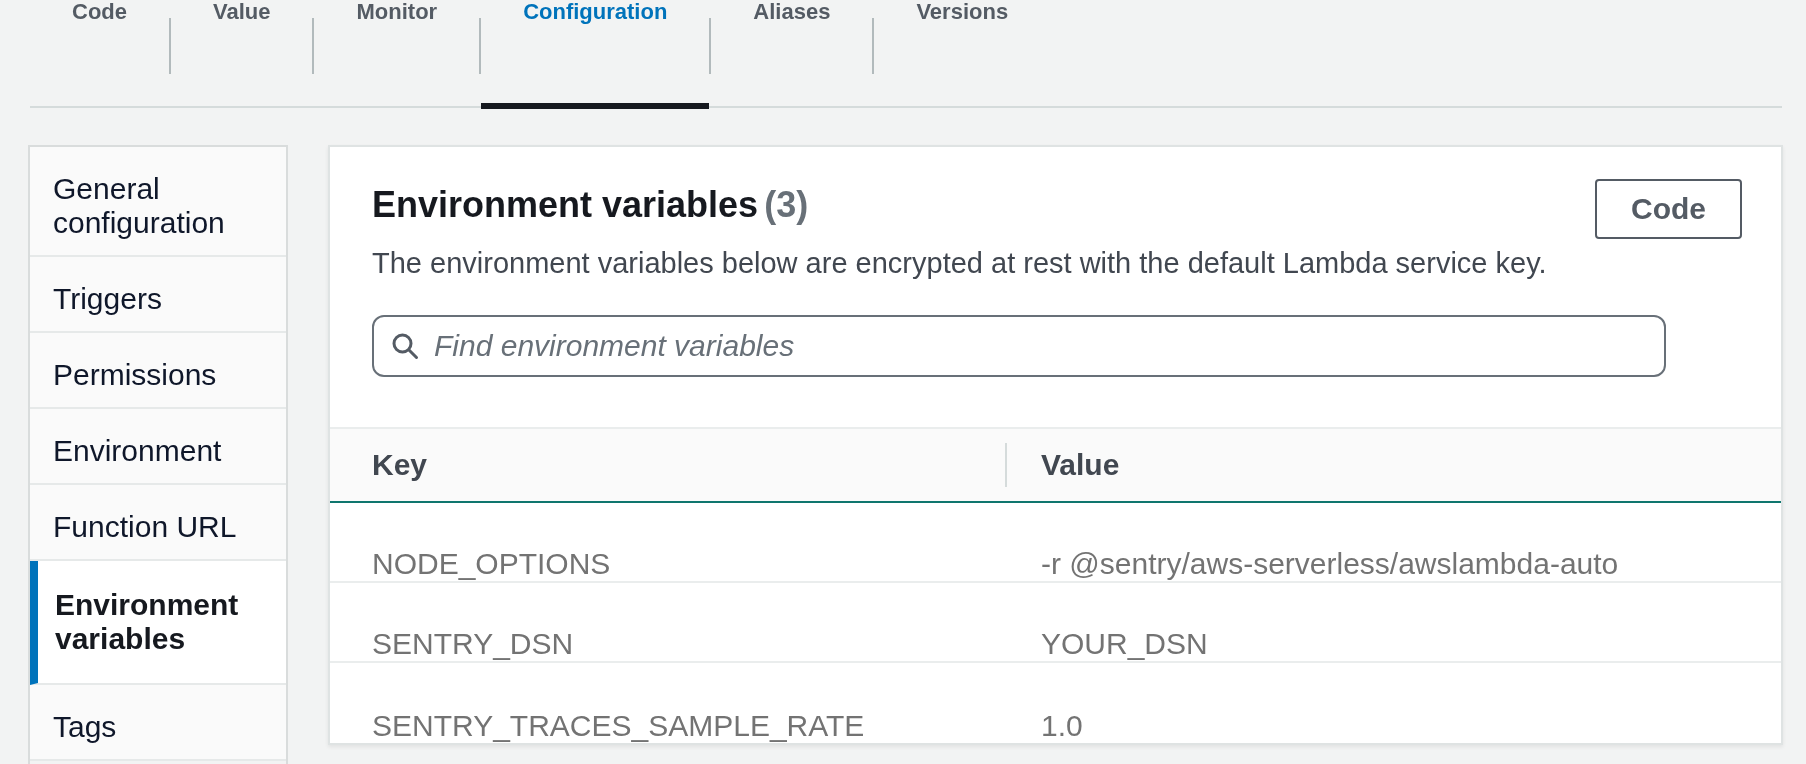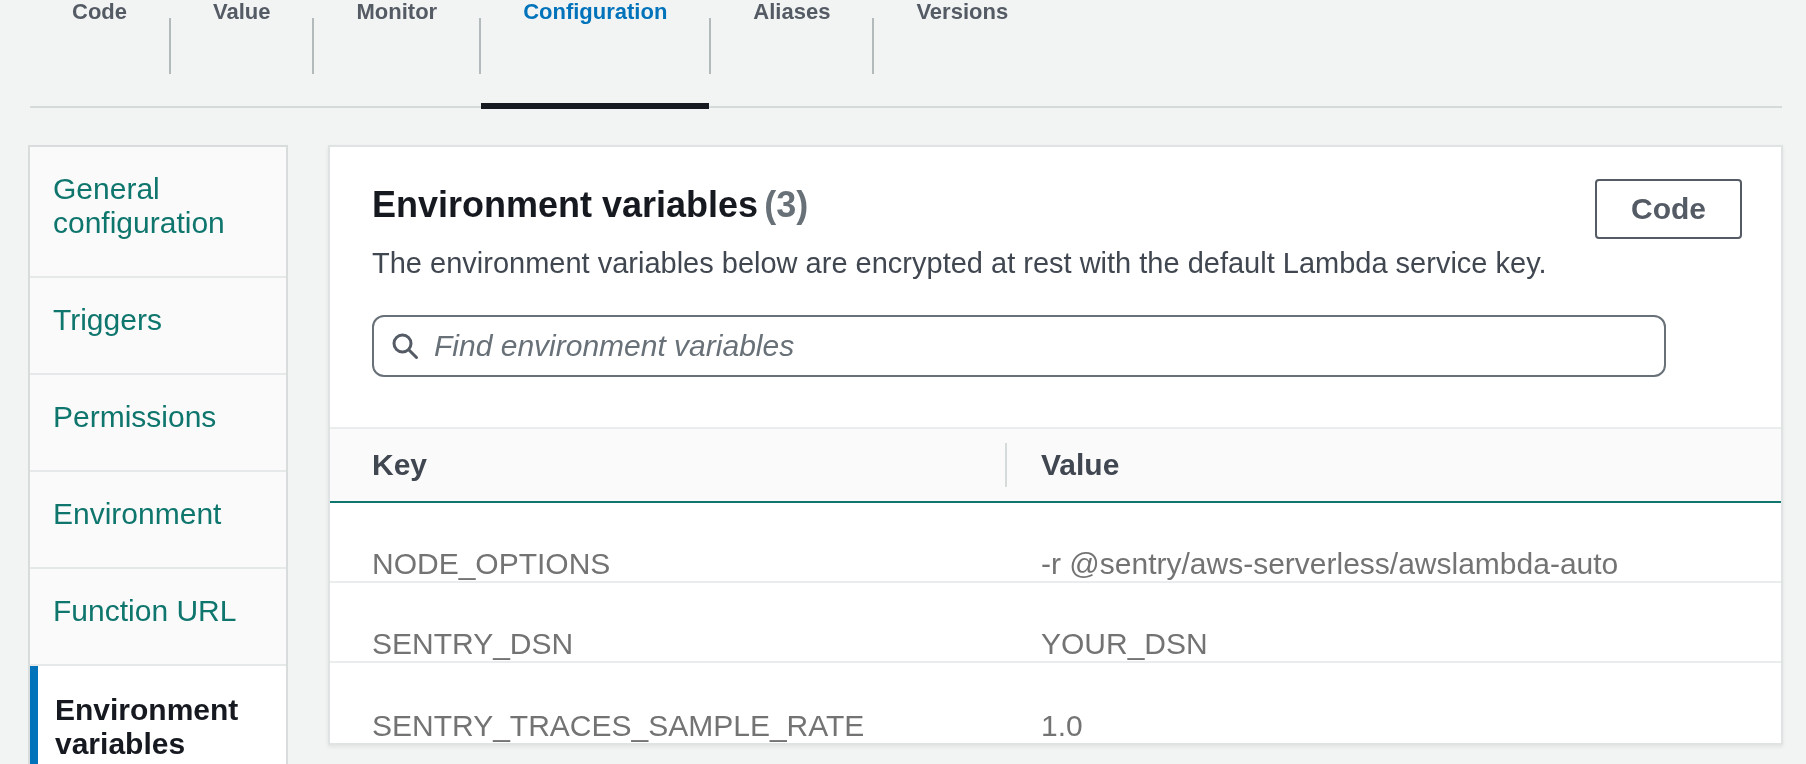--- a/index.html
+++ b/index.html
@@ -48,23 +48,23 @@
   .sidebar {
     position: absolute;
     left: 28px; top: 145px;
     width: 260px; height: 700px;
     border: 2px solid #d9dcdc;
     border-bottom: none;
   }
   .side-item {
     background: #fafafa;
     border-bottom: 2px solid #e6e9e9;
-    padding: 25px 20px 36px 23px;
+    padding: 25px 20px 15px 23px;
     font-size: 30px; line-height: 34px;
-    color: #0f766e;
+    color: #0f172a;
     cursor: pointer;
   }
   .side-item.selected {
     background: #ffffff;
     border-left: 8px solid #0073bb;
     padding: 27px 20px 27px 17px;
     font-weight: 700;
     color: #16191f;
   }
 

